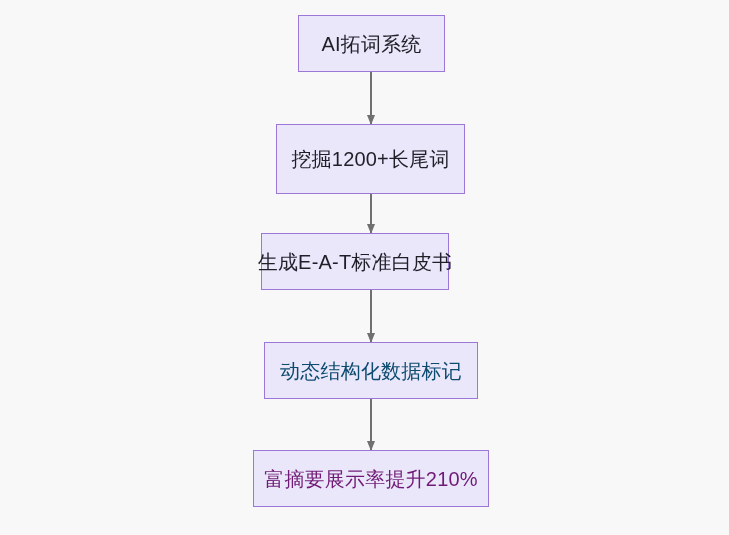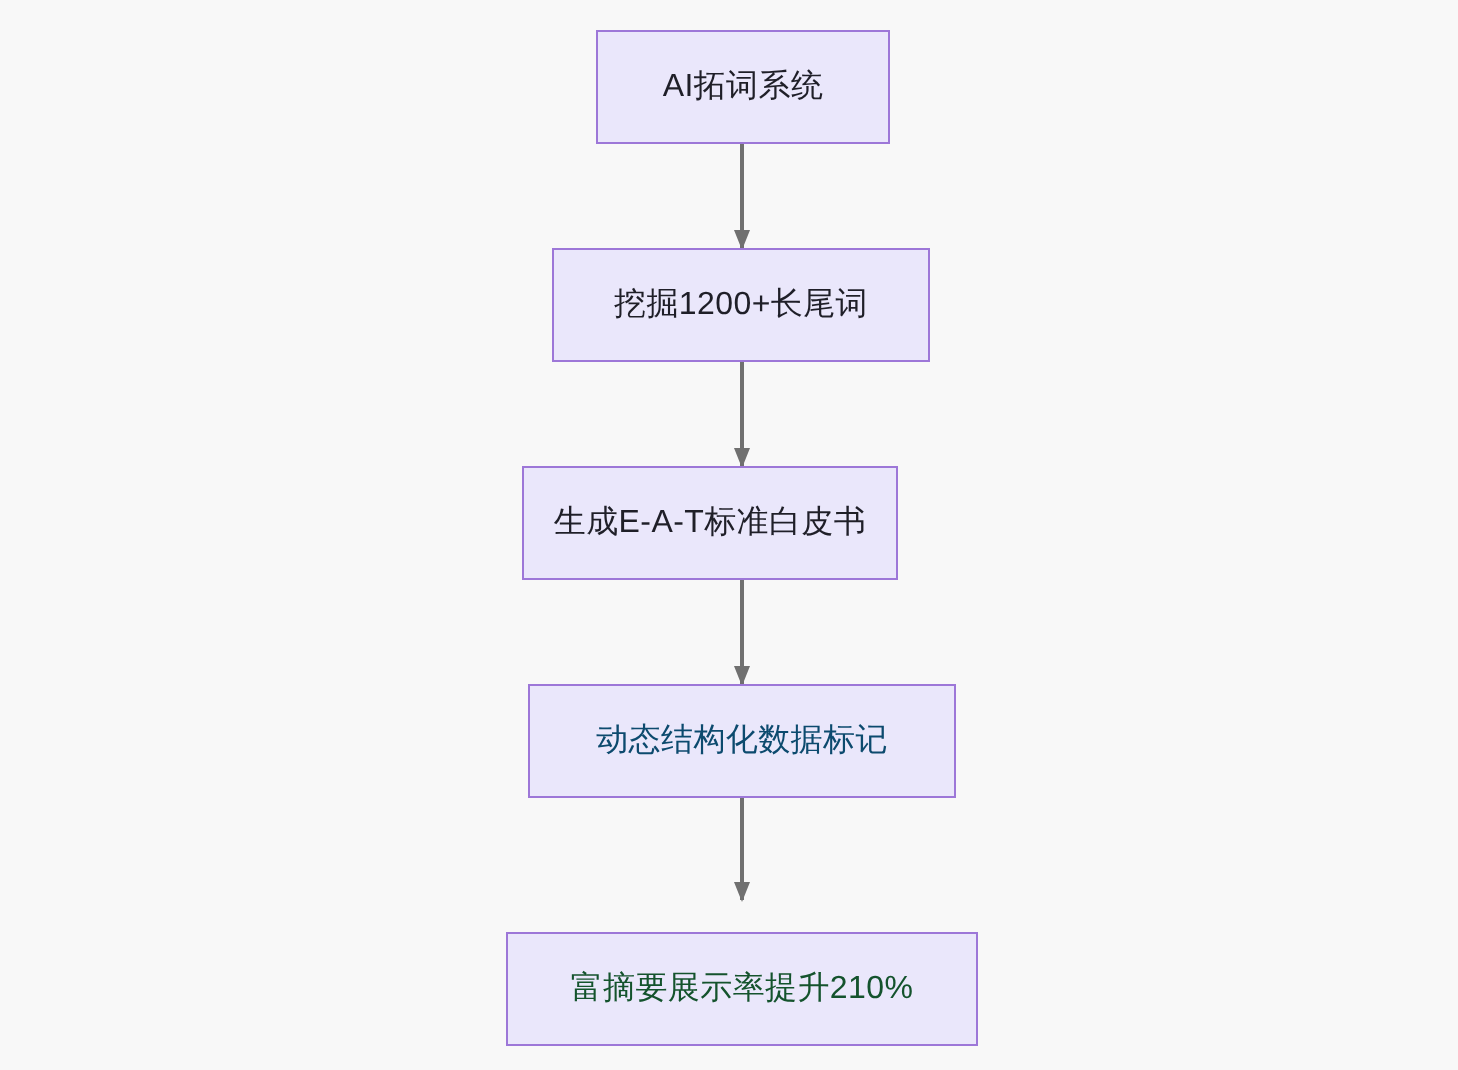--- a/index.html
+++ b/index.html
@@ -20,21 +20,21 @@
   }
   .node {
     position: absolute;
     box-sizing: border-box;
     background: #eae7fb;
     border: 1.6px solid #9d77d8;
     display: flex;
     align-items: center;
     justify-content: center;
     color: #1f1f28;
-    font-size: 16px;
+    font-size: 20px;
     line-height: 1;
     letter-spacing: 0.2px;
     white-space: nowrap;
   }
   .node-label {
     display: block;
   }
   .connector {
     position: absolute;
     left: 0;
@@ -58,29 +58,29 @@
     <line x1="371" y1="72" x2="371" y2="124" stroke="#707070" stroke-width="2" marker-end="url(#arrowhead)"></line>
     <line x1="371" y1="181" x2="371" y2="233" stroke="#707070" stroke-width="2" marker-end="url(#arrowhead)"></line>
     <line x1="371" y1="290" x2="371" y2="342" stroke="#707070" stroke-width="2" marker-end="url(#arrowhead)"></line>
     <line x1="371" y1="399" x2="371" y2="450" stroke="#707070" stroke-width="2" marker-end="url(#arrowhead)"></line>
   </svg>
 
   <div class="node" id="n1" style="left: 298px; top: 15px; width: 147px; height: 57px; background: rgb(234, 231, 251); border-color: rgb(157, 119, 216); color: rgb(31, 31, 40);">
     <span class="node-label">AI拓词系统</span>
   </div>
 
-  <div class="node" id="n2" style="left: 276px; top: 124px; width: 189px; height: 57px; background: rgb(234, 231, 251); border-color: rgb(157, 119, 216); color: rgb(31, 31, 40);">
+  <div class="node" id="n2" style="left: 276px; top: 124px; width: 189px; height: 70px; background: rgb(234, 231, 251); border-color: rgb(157, 119, 216); color: rgb(31, 31, 40);">
     <span class="node-label">挖掘1200+长尾词</span>
   </div>
 
   <div class="node" id="n3" style="left: 261px; top: 233px; width: 188px; height: 57px; background: rgb(234, 231, 251); border-color: rgb(157, 119, 216); color: rgb(31, 31, 40);">
     <span class="node-label">生成E-A-T标准白皮书</span>
   </div>
 
   <div class="node" id="n4" style="left: 264px; top: 342px; width: 214px; height: 57px; background: rgb(234, 231, 251); border-color: rgb(157, 119, 216); color: #0c4a6e;">
     <span class="node-label">动态结构化数据标记</span>
   </div>
 
-  <div class="node" id="n5" style="left: 253px; top: 450px; width: 236px; height: 57px; background: rgb(234, 231, 251); border-color: rgb(157, 119, 216); color: #14532d; margin-top: 16px;">
+  <div class="node" id="n5" style="left: 253px; top: 450px; width: 236px; height: 57px; background: rgb(234, 231, 251); border-color: rgb(157, 119, 216); color: #701a75;">
     <span class="node-label">富摘要展示率提升210%</span>
   </div>
 
 </div>
 
 </body></html>

